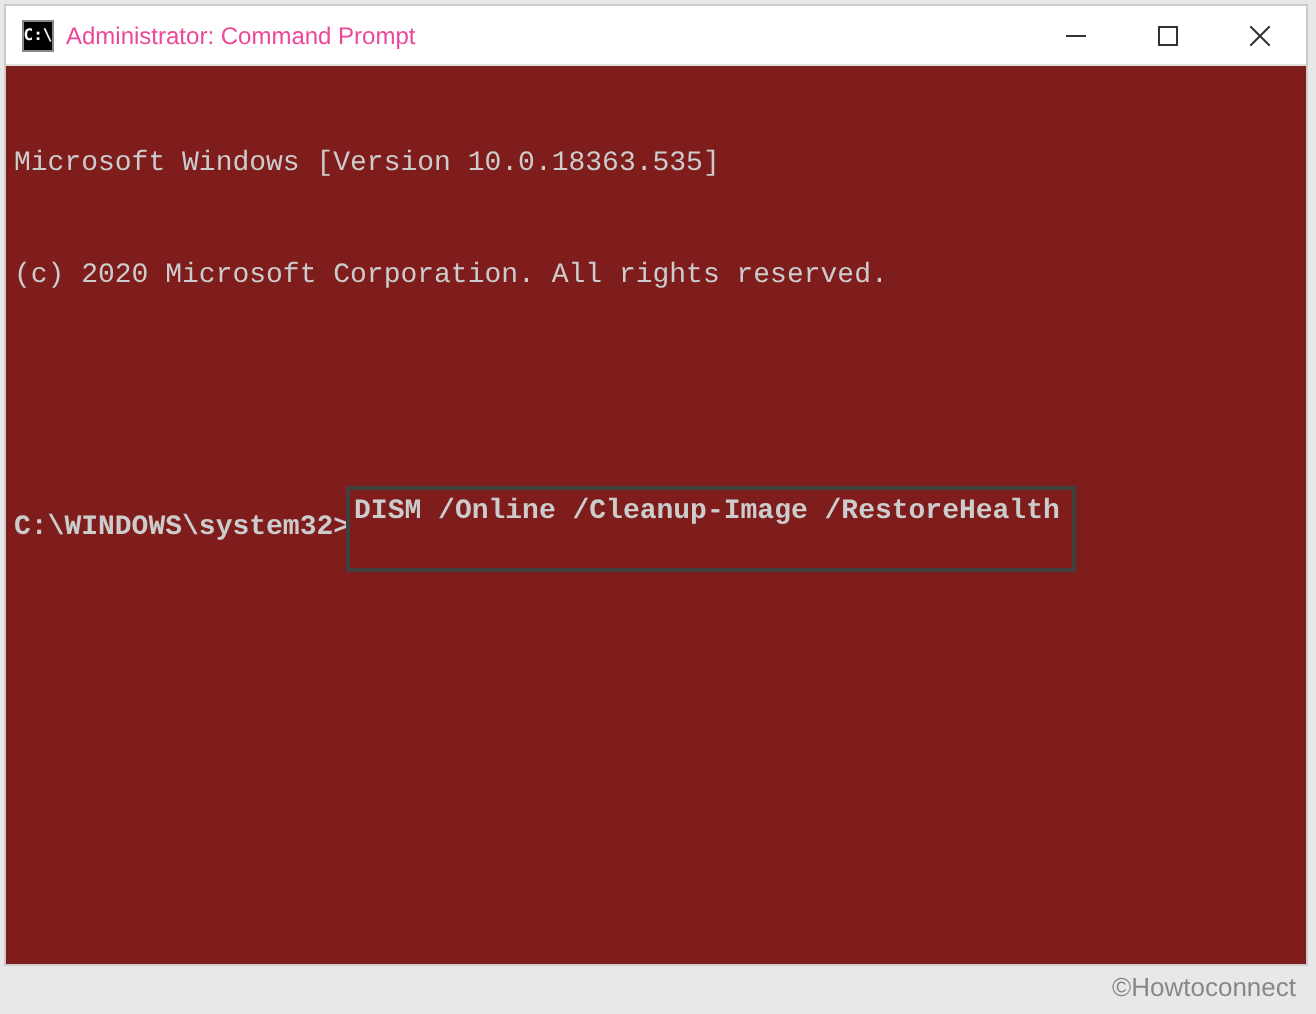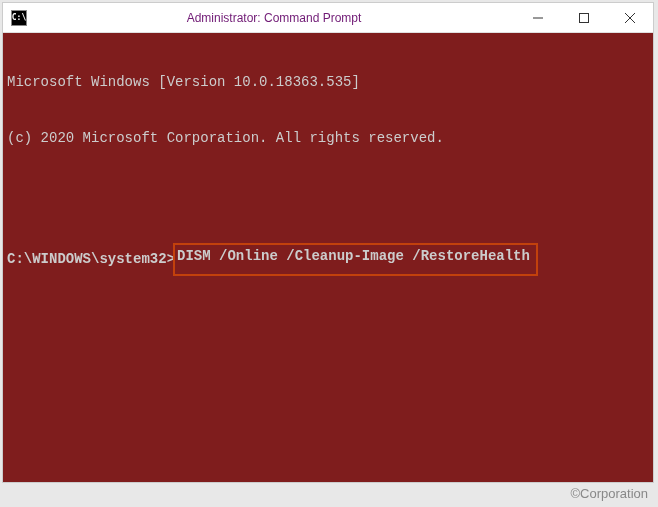--- a/index.html
+++ b/index.html
@@ -43,23 +43,22 @@
       align-items: center;
       justify-content: center;
       font-size: 8px;
       color: #ffffff;
       font-family: Consolas, monospace;
       font-weight: bold;
     }
     .titlebar-title {
       margin-left: 6px;
       font-size: 12px;
-      color: #701a75;
+      color: #ec4899;
       flex: 1;
-      text-align: center;
     }
     .window-controls {
       display: flex;
       height: 100%;
     }
     .window-control {
       width: 46px;
       height: 100%;
       display: flex;
       align-items: center;
@@ -89,22 +88,22 @@
     }
     .prompt-line {
       display: flex;
       align-items: center;
       font-weight: bold;
     }
     .prompt-text {
       display: inline;
     }
     .command-box {
-      border: 2px solid #c2410c;
-      padding: 2px 6px 8px 2px;
+      border: 2px solid #404040;
+      padding: 2px 6px 18px 2px;
       display: inline-block;
       margin-left: -2px;
     }
     .watermark {
       position: absolute;
       bottom: 6px;
       right: 10px;
       font-size: 13px;
       color: #888888;
       font-family: "Segoe UI", Tahoma, sans-serif;
@@ -141,13 +140,13 @@
   <div class="terminal">
     <span class="terminal-line">Microsoft Windows [Version 10.0.18363.535]</span>
     <span class="terminal-line">(c) 2020 Microsoft Corporation. All rights reserved.</span>
     <span class="terminal-line"> </span>
     <div class="prompt-line">
       <span class="prompt-text">C:\WINDOWS\system32&gt;</span><span class="command-box"><span>DISM /Online /Cleanup-Image /RestoreHealth</span></span>
     </div>
   </div>
 </div>
 
-<div class="watermark">©Corporation</div>
+<div class="watermark">©Howtoconnect</div>
 
 </body></html>

